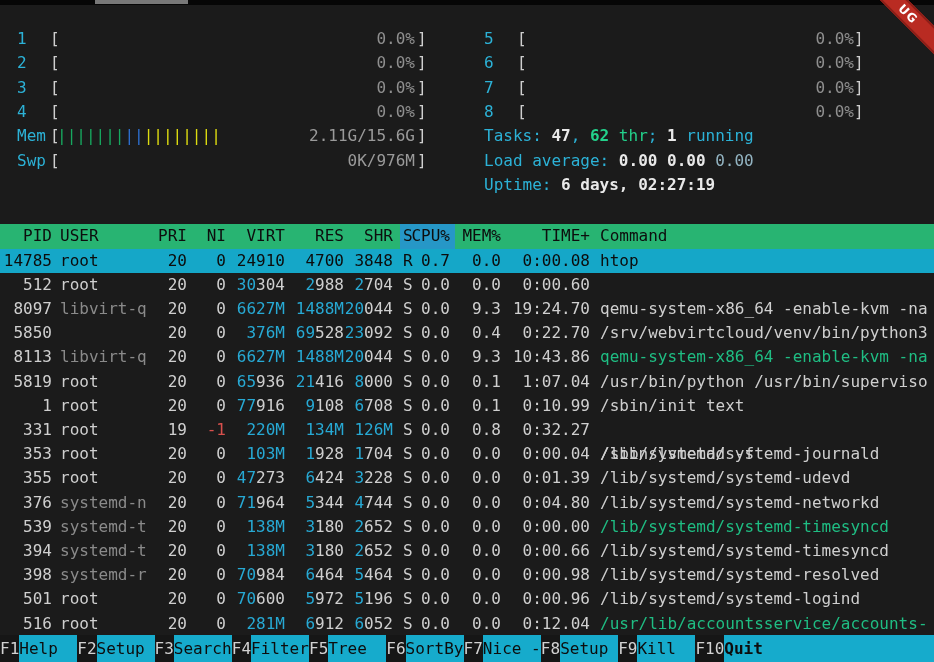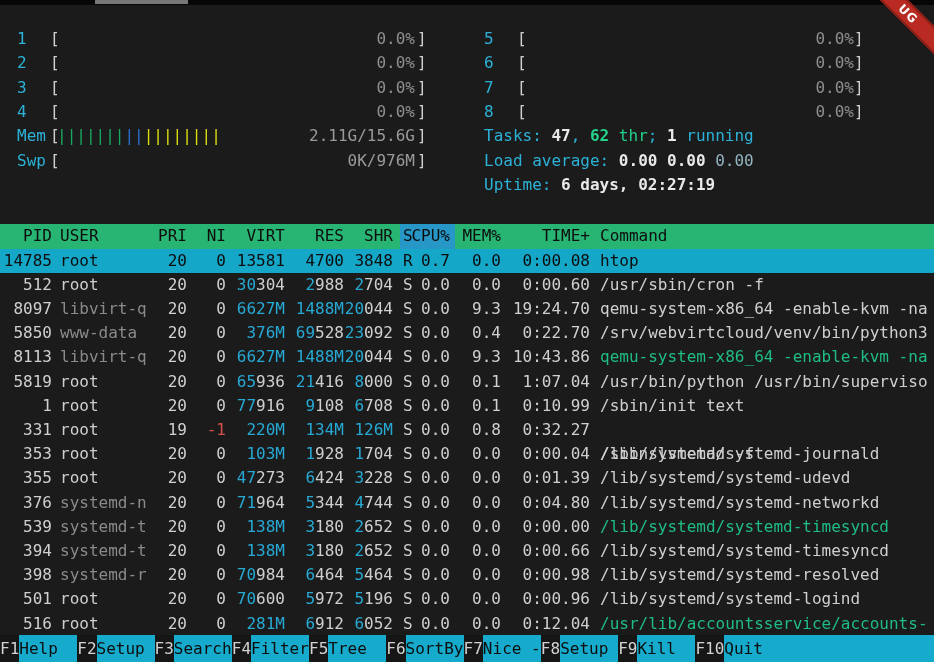--- a/index.html
+++ b/index.html
@@ -17,21 +17,21 @@
   .line{position:absolute;left:0;width:100%;height:24.35px;line-height:24.35px;white-space:pre;}
   .cell{position:absolute;white-space:pre;overflow:visible;}
   .hdrbar{position:absolute;left:0;width:934px;height:39px;background:var(--headerGreen);}
   .row{position:absolute;left:0;width:934px;height:24.2px;line-height:24.2px;}
   .row.sel{background:var(--selBg);}
   .sortbg{position:absolute;left:400px;top:0;width:55px;height:100%;background:var(--sortBlue);}
   .fbar{position:absolute;left:0;top:635px;width:934px;height:27px;display:flex;
     background:#161616;line-height:27px;}
   .fkey{color:#d2d2d2;white-space:pre;}
   .flabel{background:var(--barCyan);color:#0d0d0d;width:58px;white-space:pre;overflow:hidden;}
-  .flabel.last{flex:1 1 auto;}
+  .flabel.last{flex:1 1 auto;font-weight:bold;}
   .ribbon{position:absolute;top:4px;right:-34px;width:120px;height:16px;background:#b92b22;
     transform:rotate(45deg);color:#fff;font-weight:bold;font-size:12px;
     display:flex;align-items:center;justify-content:center;
     border-top:2px solid #8c1f18;border-bottom:2px solid #8c1f18;z-index:9;
     font-family:"DejaVu Sans", sans-serif;letter-spacing:1px;}
   .b{font-weight:bold;}
 </style>
 </head>
 <body>
 
@@ -66,60 +66,58 @@
         <div class="cell" style="left: 405px; width: 45px; text-align: right; color: rgb(13, 13, 13); top: 0px; line-height: 24.2px;">CPU%</div>
         <div class="cell" style="left: 456px; width: 45px; text-align: right; color: rgb(13, 13, 13); top: 0px; line-height: 24.2px;">MEM%</div>
         <div class="cell" style="left: 505px; width: 85px; text-align: right; color: rgb(13, 13, 13); top: 0px; line-height: 24.2px;">TIME+</div>
         <div class="cell" style="left: 600px; width: 334px; text-align: left; color: rgb(13, 13, 13); top: 0px; line-height: 24.2px;">Command</div>
       </div>
       <div class="row sel" style="top: 248.5px;">
         <div class="cell" style="left: 0px; width: 52px; text-align: right; color: var(--black);">14785</div>
         <div class="cell" style="left: 60px; width: 108px; color: var(--black);">root</div>
         <div class="cell" style="left: 145px; width: 42px; text-align: right; color: var(--black);">20</div>
         <div class="cell" style="left: 191px; width: 35px; text-align: right; color: var(--black);">0</div>
-        <div class="cell" style="left: 230px; width: 55px; text-align: right; color: var(--black);">13581</div>
+        <div class="cell" style="left: 230px; width: 55px; text-align: right; color: var(--black);">24910</div>
         <div class="cell" style="left: 289px; width: 55px; text-align: right; color: var(--black);">4700</div>
         <div class="cell" style="left: 338px; width: 55px; text-align: right; color: var(--black);">3848</div>
         <div class="cell" style="left: 403px; width: 14px; color: var(--black);">R</div>
         <div class="cell" style="left: 405px; width: 45px; text-align: right; color: var(--black);">0.7</div>
         <div class="cell" style="left: 456px; width: 45px; text-align: right; color: var(--black);">0.0</div>
         <div class="cell" style="left: 505px; width: 85px; text-align: right; color: var(--black);">0:00.08</div>
         <div class="cell" style="left: 600px; width: 334px; color: var(--black);">htop</div>
       </div>
       <div class="row" style="top: 272.7px;">
         <div class="cell" style="left: 0px; width: 52px; text-align: right; color: var(--fg);">512</div>
         <div class="cell" style="left: 60px; width: 108px; color: var(--fg);">root</div>
         <div class="cell" style="left: 145px; width: 42px; text-align: right; color: var(--fg);">20</div>
         <div class="cell" style="left: 191px; width: 35px; text-align: right; color: var(--fg);">0</div>
         <div class="cell" style="left: 230px; width: 55px; text-align: right;"><span style="color: var(--cyanNum);">30</span><span style="color: var(--fg);">304</span></div>
         <div class="cell" style="left: 289px; width: 55px; text-align: right;"><span style="color: var(--cyanNum);">2</span><span style="color: var(--fg);">988</span></div>
         <div class="cell" style="left: 338px; width: 55px; text-align: right;"><span style="color: var(--cyanNum);">2</span><span style="color: var(--fg);">704</span></div>
         <div class="cell" style="left: 403px; width: 14px; color: var(--fg);">S</div>
         <div class="cell" style="left: 405px; width: 45px; text-align: right; color: var(--fg);">0.0</div>
         <div class="cell" style="left: 456px; width: 45px; text-align: right; color: var(--fg);">0.0</div>
         <div class="cell" style="left: 505px; width: 85px; text-align: right; color: var(--fg);">0:00.60</div>
-        <div class="cell" style="left: 600px; width: 334px; color: var(--fg);">/usr/sbin/cron -f</div>
       </div>
       <div class="row" style="top: 296.9px;">
         <div class="cell" style="left: 0px; width: 52px; text-align: right; color: var(--fg);">8097</div>
         <div class="cell" style="left: 60px; width: 108px; color: var(--dim);">libvirt-q</div>
         <div class="cell" style="left: 145px; width: 42px; text-align: right; color: var(--fg);">20</div>
         <div class="cell" style="left: 191px; width: 35px; text-align: right; color: var(--fg);">0</div>
         <div class="cell" style="left: 230px; width: 55px; text-align: right; color: var(--cyanNum);">6627M</div>
         <div class="cell" style="left: 289px; width: 55px; text-align: right; color: var(--cyanNum);">1488M</div>
         <div class="cell" style="left: 338px; width: 55px; text-align: right;"><span style="color: var(--cyanNum);">20</span><span style="color: var(--fg);">044</span></div>
         <div class="cell" style="left: 403px; width: 14px; color: var(--fg);">S</div>
         <div class="cell" style="left: 405px; width: 45px; text-align: right; color: var(--fg);">0.0</div>
         <div class="cell" style="left: 456px; width: 45px; text-align: right; color: var(--fg);">9.3</div>
         <div class="cell" style="left: 505px; width: 85px; text-align: right; color: var(--fg);">19:24.70</div>
         <div class="cell" style="left: 600px; width: 334px; color: var(--fg);">qemu-system-x86_64 -enable-kvm -na</div>
       </div>
       <div class="row" style="top: 321.1px;">
         <div class="cell" style="left: 0px; width: 52px; text-align: right; color: var(--fg);">5850</div>
-        <div class="cell" style="left: 60px; width: 108px; color: var(--dim);">www-data</div>
         <div class="cell" style="left: 145px; width: 42px; text-align: right; color: var(--fg);">20</div>
         <div class="cell" style="left: 191px; width: 35px; text-align: right; color: var(--fg);">0</div>
         <div class="cell" style="left: 230px; width: 55px; text-align: right; color: var(--cyanNum);">376M</div>
         <div class="cell" style="left: 289px; width: 55px; text-align: right;"><span style="color: var(--cyanNum);">69</span><span style="color: var(--fg);">528</span></div>
         <div class="cell" style="left: 338px; width: 55px; text-align: right;"><span style="color: var(--cyanNum);">23</span><span style="color: var(--fg);">092</span></div>
         <div class="cell" style="left: 403px; width: 14px; color: var(--fg);">S</div>
         <div class="cell" style="left: 405px; width: 45px; text-align: right; color: var(--fg);">0.0</div>
         <div class="cell" style="left: 456px; width: 45px; text-align: right; color: var(--fg);">0.4</div>
         <div class="cell" style="left: 505px; width: 85px; text-align: right; color: var(--fg);">0:22.70</div>
         <div class="cell" style="left: 600px; width: 334px; color: var(--fg);">/srv/webvirtcloud/venv/bin/python3</div>

